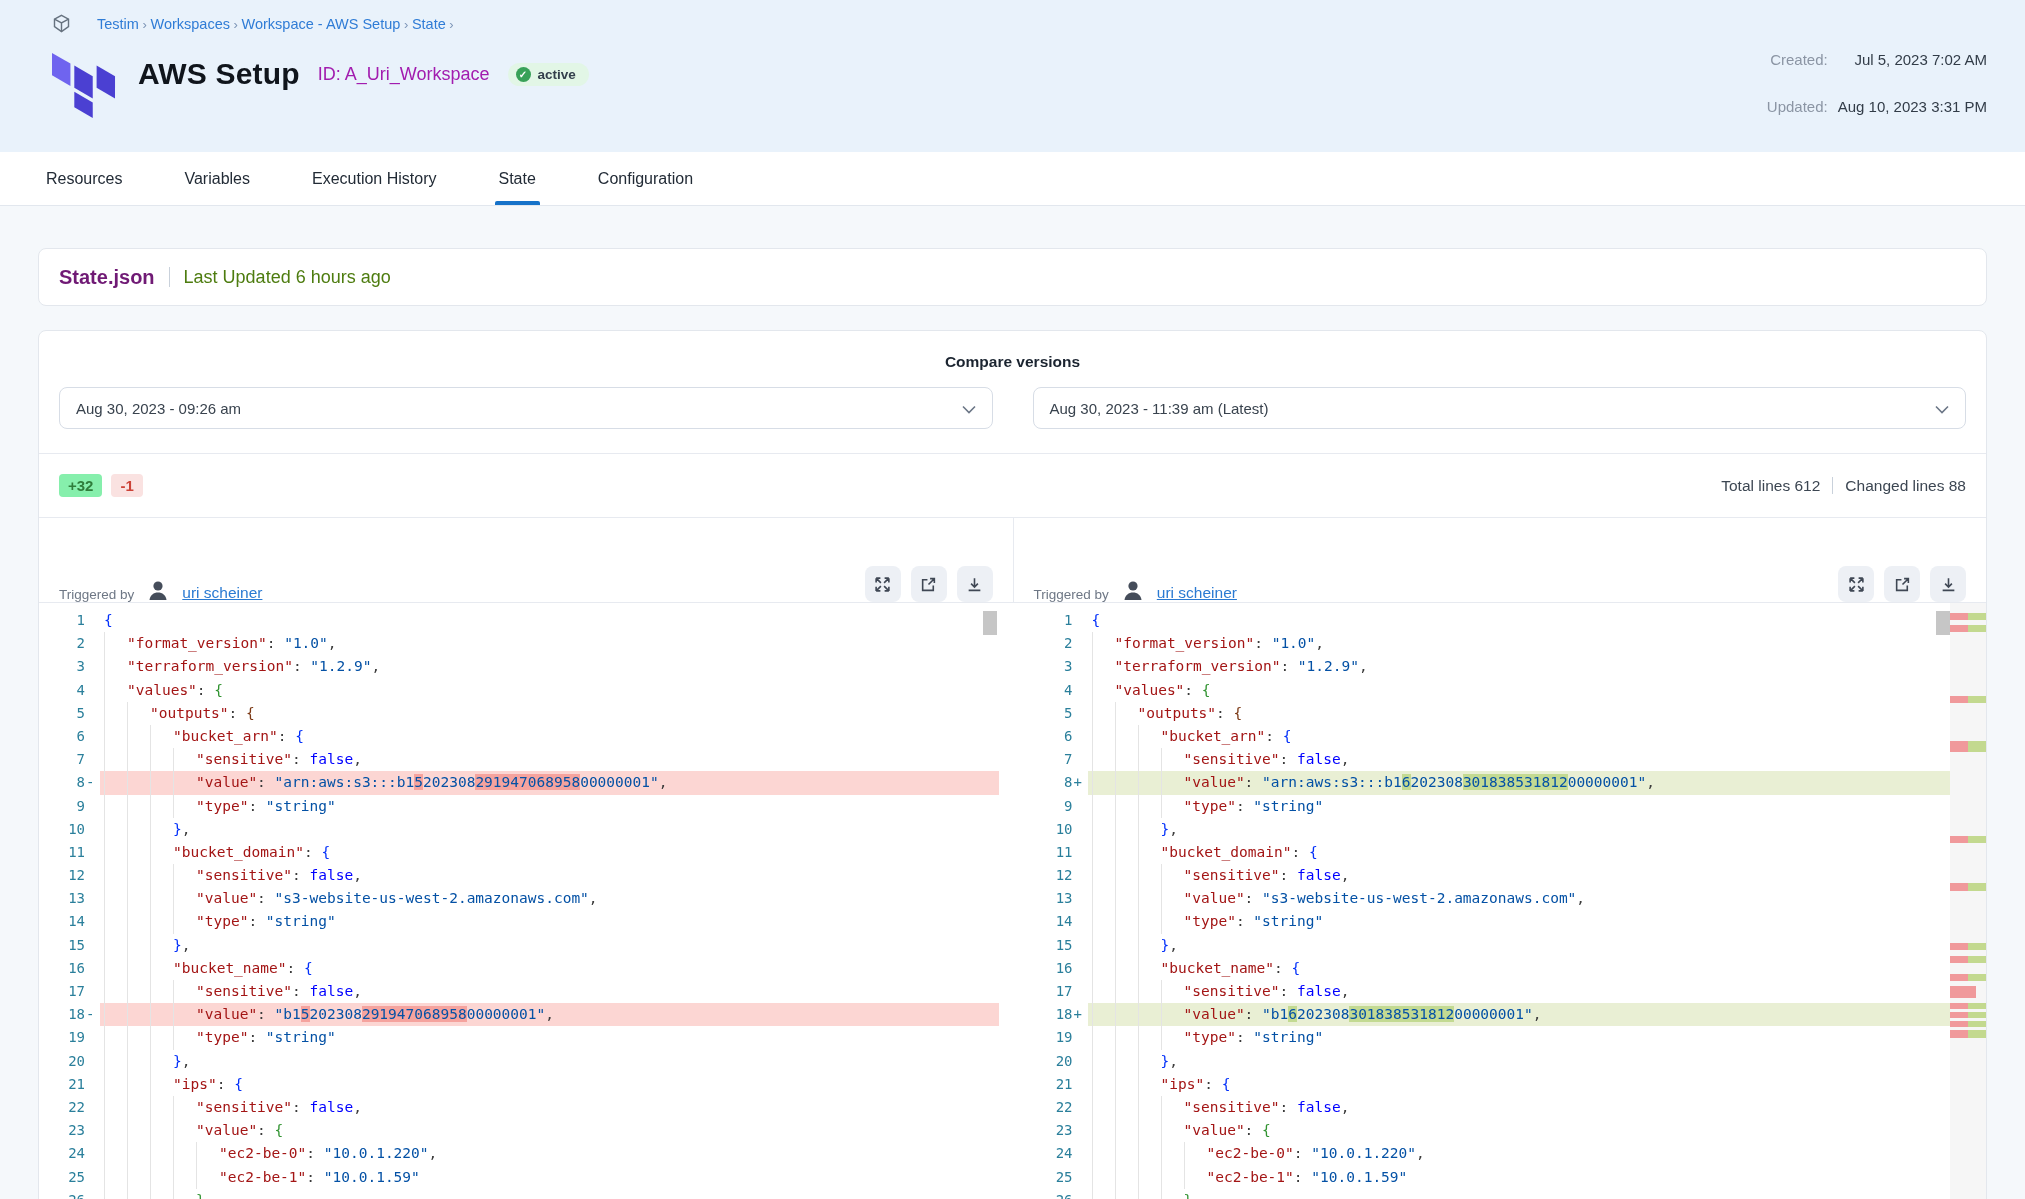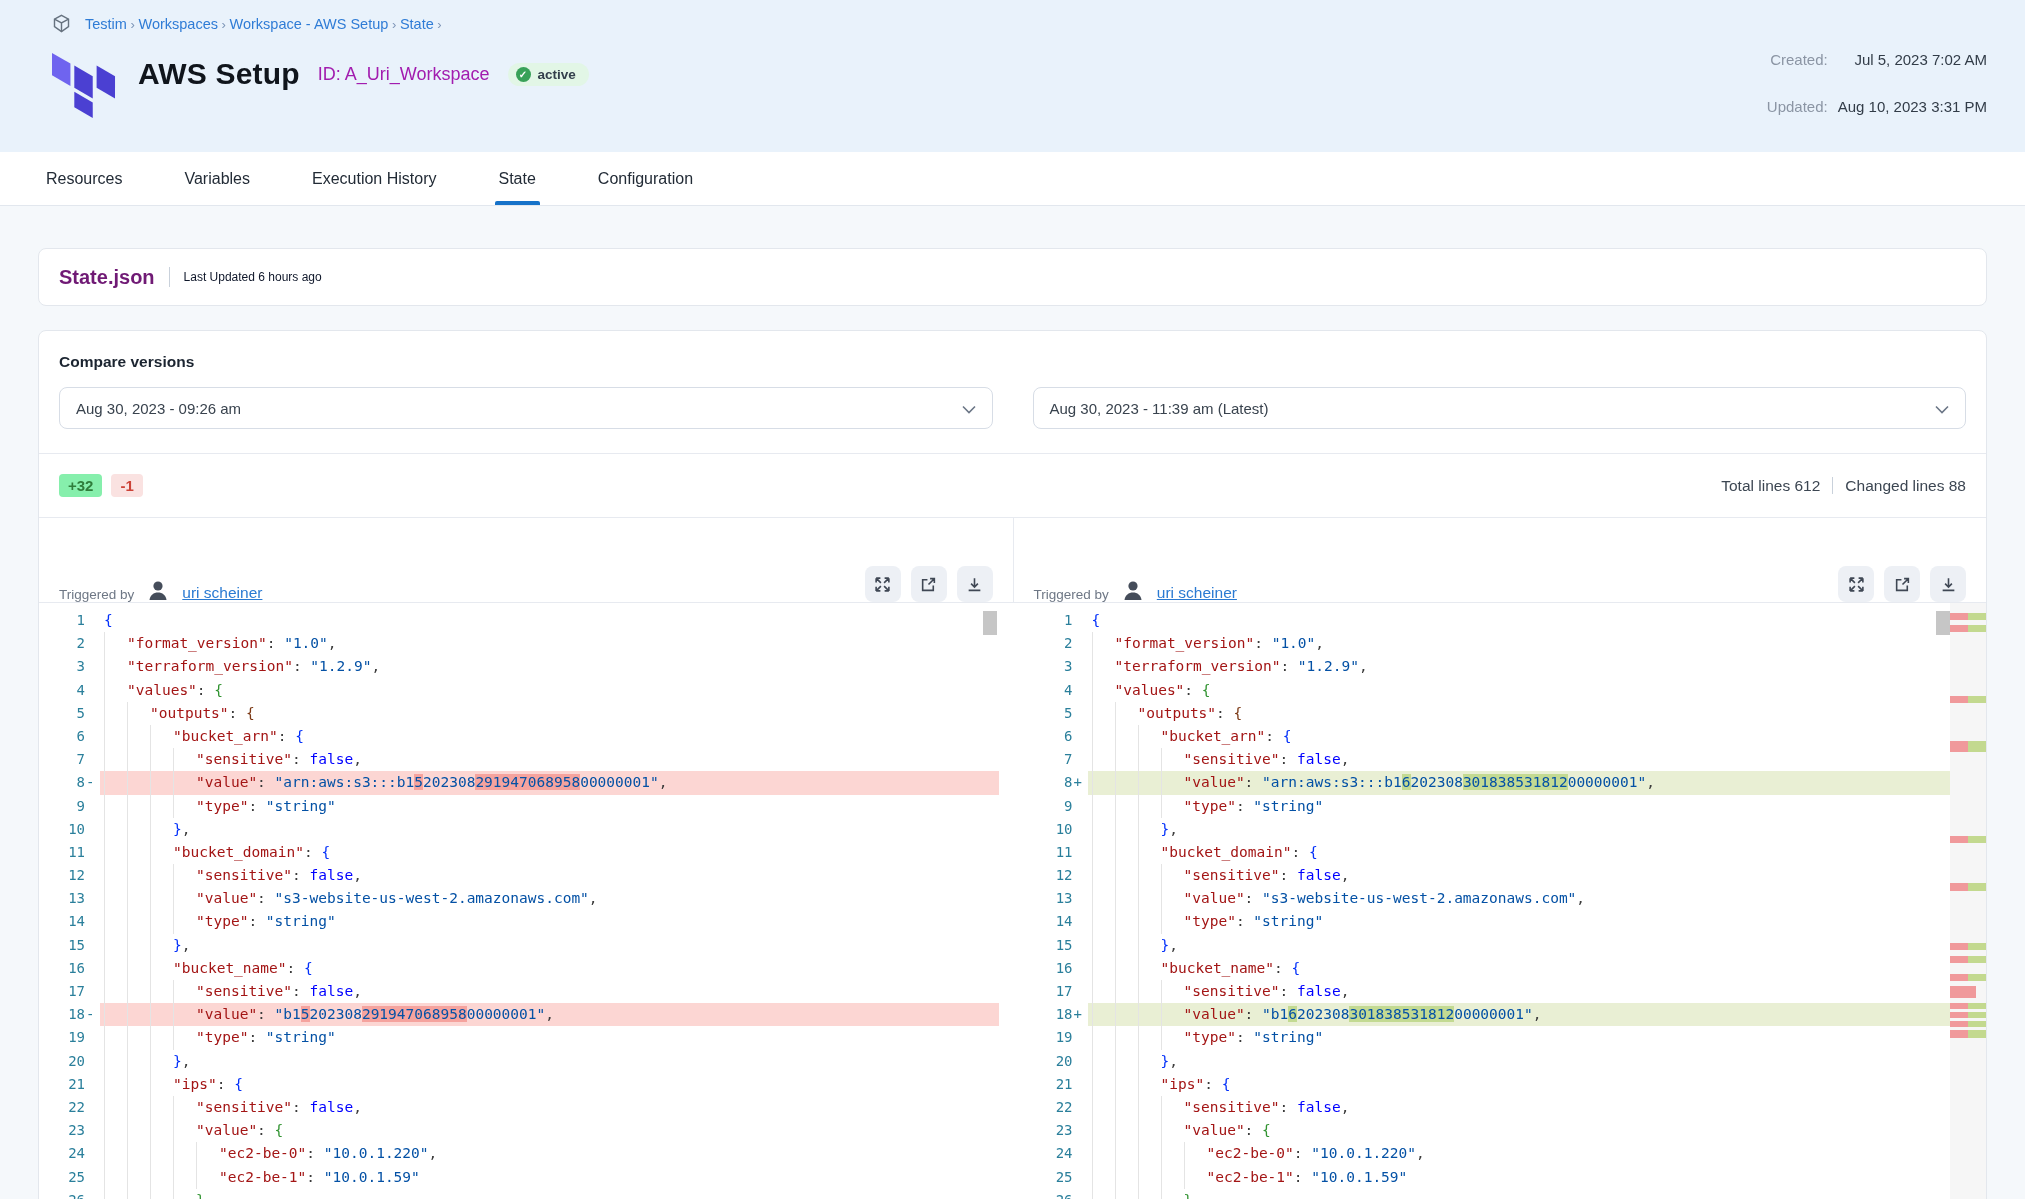--- a/index.html
+++ b/index.html
@@ -1,20 +1,20 @@
 <!DOCTYPE html>
 <html><head>
 <meta charset="utf-8">
 <style>
   * { margin:0; padding:0; box-sizing:border-box; }
   html,body { width:2025px; height:1199px; overflow:hidden; background:#f5f8fb; font-family:"Liberation Sans", sans-serif; color:#1c2530; }
 
   
   .topband { background:#e9f2fb; height:152px; padding:14px 38px 0 52px; }
-  .breadcrumb { display:flex; align-items:center; gap:12px; font-size:14.5px; color:#2f7cd6; }
+  .breadcrumb { display:flex; align-items:center; gap:24px; font-size:14.5px; color:#2f7cd6; }
   .breadcrumb .crumb { color:#2f7cd6; cursor:pointer; }
   .breadcrumb .sep { color:#7e96b8; font-size:13px; }
   .bc-icon { display:inline-flex; margin-right:2px; }
   .hdr-row { display:flex; align-items:flex-start; margin-top:14px; }
   .tf-logo { width:64px; height:72px; margin-right:22px; flex:none; }
   .title-wrap { display:flex; align-items:center; gap:18px; margin-top:10px; }
   .ws-title { font-size:30px; font-weight:600; color:#10151c; letter-spacing:.2px; }
   .ws-id { font-size:18px; color:#a21caf; }
   .badge { display:inline-flex; align-items:center; gap:7px; background:#e2f6e6; border-radius:14px; padding:4px 13px 4px 8px; font-size:13.5px; color:#333f4c; font-weight:600; }
   .badge .dot { width:15px; height:15px; border-radius:50%; background:#38a158; color:#fff; font-size:10px; display:flex; align-items:center; justify-content:center; }
@@ -26,25 +26,25 @@
   .tabbar { background:#fff; border-bottom:1px solid #e2e7ee; height:54px; display:flex; align-items:stretch; padding-left:46px; gap:62px; }
   .tab { font-size:16px; color:#222b36; display:flex; align-items:center; position:relative; cursor:pointer; }
   .tab.active::after { content:""; position:absolute; left:-4px; right:-4px; bottom:0; height:4px; background:#1672c9; border-radius:2px 2px 0 0; }
 
   
   .content { padding:42px 38px 0 38px; }
   .card { background:#fff; border:1px solid #e3e7ed; border-radius:8px; }
   .filebar { height:58px; display:flex; align-items:center; padding:0 20px; gap:14px; margin-bottom:24px; }
   .filebar .fname { font-size:20px; font-weight:700; color:#701a75; }
   .vsep { width:1px; height:20px; background:#c9d1db; }
-  .filebar .fupd { font-size:12px; color:#0f172a; }
+  .filebar .fupd { font-size:18px; color:#4d7c0f; }
 
   
   .cmp-sec { padding:22px 20px 24px 20px; }
-  .cmp-title { font-size:15.5px; font-weight:700; color:#1b2430; margin-bottom:16px; }
+  .cmp-title { font-size:15.5px; font-weight:700; color:#1b2430; margin-bottom:16px;text-align:center; }
   .selects { display:flex; gap:40px; }
   .select { flex:1; height:42px; border:1px solid #d7dde6; border-radius:8px; background:#fff; display:flex; align-items:center; padding:0 16px; font-size:15px; color:#39434e; cursor:pointer; }
   .select .chev { margin-left:auto; color:#6b7686; }
 
   
   .stats { border-top:1px solid #e7eaf0; height:64px; display:flex; align-items:center; padding:0 20px; }
   .pill { font-size:15px; font-weight:600; padding:3px 9px; border-radius:4px; }
   .pill.add { color:#2f7d3b; background:#86efac; margin-right:9px; }
   .pill.del { color:#cc4237; background:#fae2e1; }
   .totals { margin-left:auto; display:flex; align-items:center; gap:12px; font-size:15.5px; color:#3c4652; }

